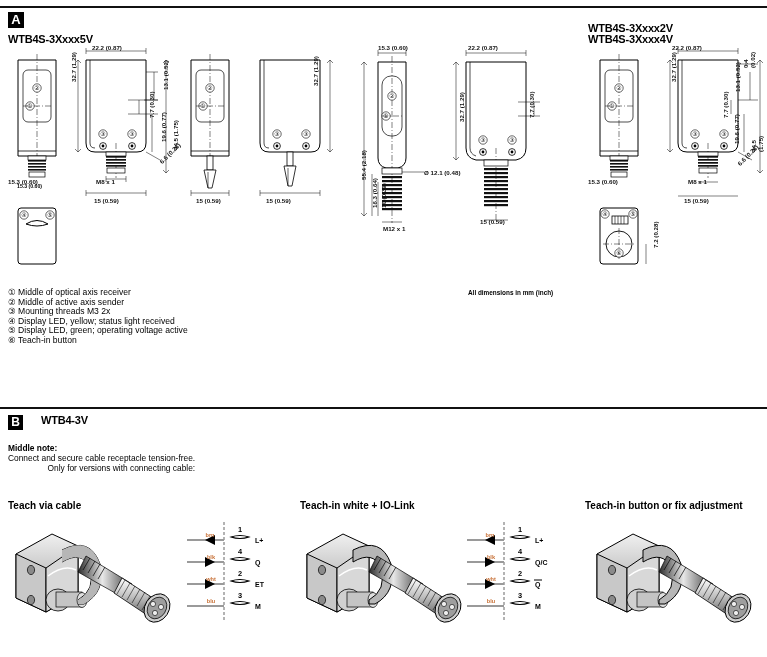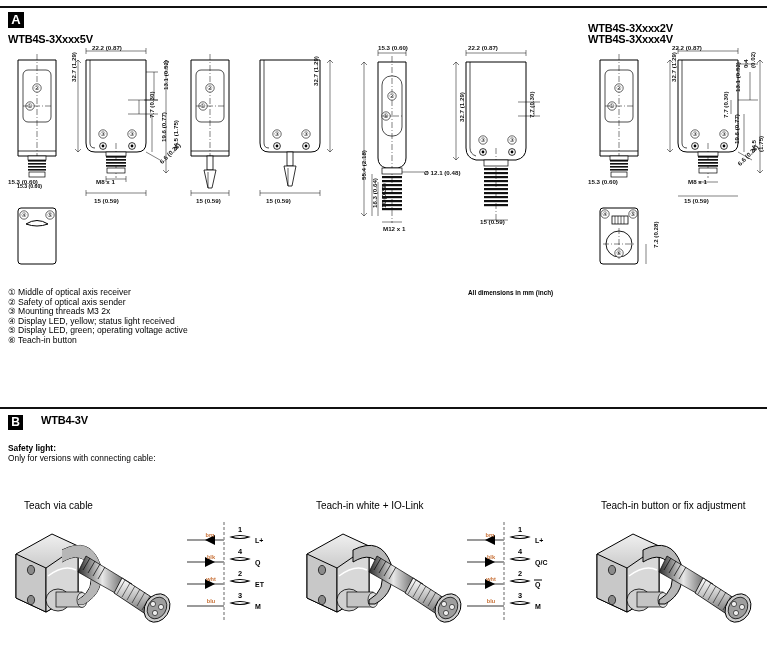--- a/index.html
+++ b/index.html
@@ -60,23 +60,22 @@
   .body-fill { fill: #ffffff; stroke: #000; stroke-width: 1; }
   .dim { stroke: #000; stroke-width: .5; fill: none; }
   .center { stroke: #000; stroke-width: .5; stroke-dasharray: 6 2 1 2; fill:none; }
   .hatch { fill: #111; }
   .dtxt { font-size: 5.2px; font-family: "Liberation Sans", sans-serif; font-weight: bold; fill: #000; }
   .ctxt { font-size: 6px; font-family: "Liberation Sans", sans-serif; fill: #000; }
 
   
   .sub-head {
     position: absolute;
-    font-weight: normal;
+    font-weight: bold;
     font-size: 10px;
-    margin-left: 16px;
   }
   .safety {
     position: absolute;
     font-size: 8.4px;
     line-height: 10px;
     white-space: nowrap;
   }
 
   .wire-label {
     font-size: 7px; font-weight: bold; fill:#000;
@@ -416,38 +415,39 @@
 <div class="dimnote" style="left:733px;top:144px;transform:rotate(-90deg);transform-origin:left top;">19.6 (0.77)</div>
 <div class="dimnote" style="left:750px;top:152px;transform:rotate(-90deg);transform-origin:left top;">44.5 (1.75)</div>
 <div class="dimnote" style="left:736px;top:162px;transform:rotate(-45deg);transform-origin:left top;">6.6 (0.26)</div>
 <div class="dimnote" style="left:588px;top:178px;">15.3 (0.60)</div>
 <div class="dimnote" style="left:688px;top:178px;">M8 x 1</div>
 <div class="dimnote" style="left:684px;top:197px;">15 (0.59)</div>
 <div class="dimnote" style="left:652px;top:248px;transform:rotate(-90deg);transform-origin:left top;">7.2 (0.28)</div>
 
 <div class="legend" style="left:8px;top:288px;">
   <div><span class="cnum">①</span> <span>Middle of optical axis receiver</span></div>
-  <div><span class="cnum">②</span> <span>Safety of optical axis sender</span></div>
+  <div><span class="cnum">②</span> <span>Middle of active axis sender</span></div>
   <div><span class="cnum">③</span> <span>Mounting threads M3 2x</span></div>
   <div><span class="cnum">④</span> <span>Display LED, yellow; status light received</span></div>
   <div><span class="cnum">⑤</span> <span>Display LED, green; operating voltage active</span></div>
   <div><span class="cnum">⑥</span> <span>Teach-in button</span></div>
 </div>
 
 <div style="position:absolute;left:468px;top:289px;font-size:6.4px;font-weight:bold;">All dimensions in mm (inch)</div>
 
 <div class="rule" style="top:407px;"></div>
 
 <div style="position:absolute;left:8px;top:412px;">
   <span class="sec-badge badge-b">B</span>
 </div>
 <div class="title-bold" style="position:absolute;left:41px;top:414px;">WTB4-3V</div>
 
 <div class="safety" style="left:8px;top:443px;">
-  <div style="font-weight:bold;">Safety light:</div>
+  <div style="font-weight:bold;">Middle note:</div>
+  <div>Connect and secure cable receptacle tension-free.</div>
   <div style="font-weight:normal;text-align:right;">Only for versions with connecting cable:</div>
 </div>
 
 <div class="sub-head" style="left:8px;top:500px;">Teach via cable</div>
 <div class="sub-head" style="left:300px;top:500px;">Teach-in white + IO-Link</div>
 <div class="sub-head" style="left:585px;top:500px;">Teach-in button or fix adjustment</div>
 
 <div class="draw" style="left:4px;top:520px;">
 <svg width="185" height="115" viewBox="0 0 185 115">
   <defs>

